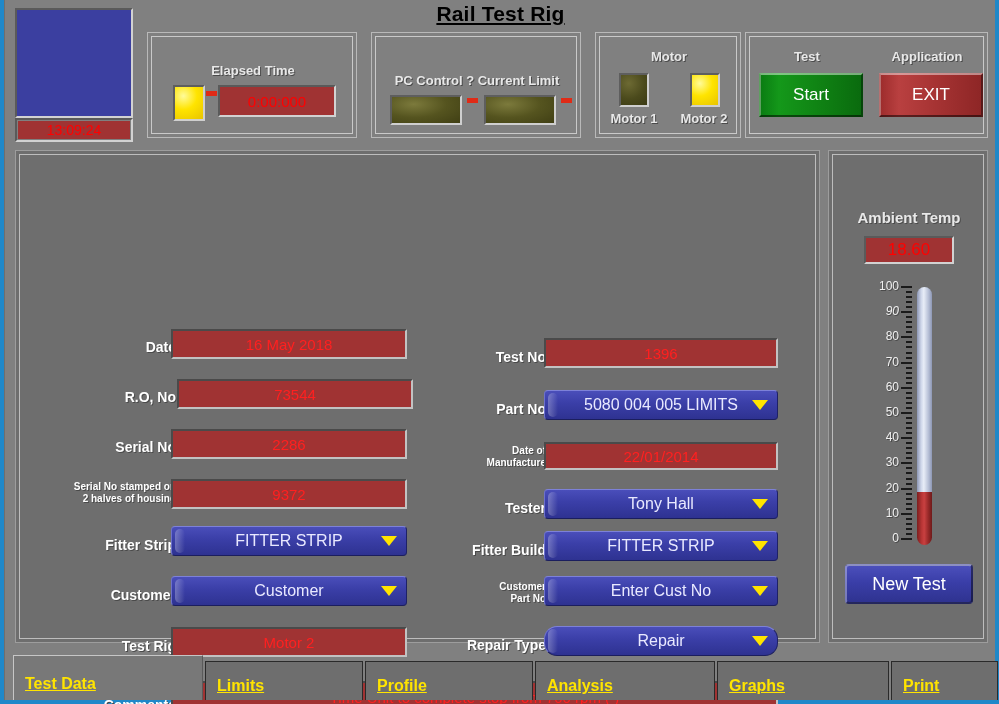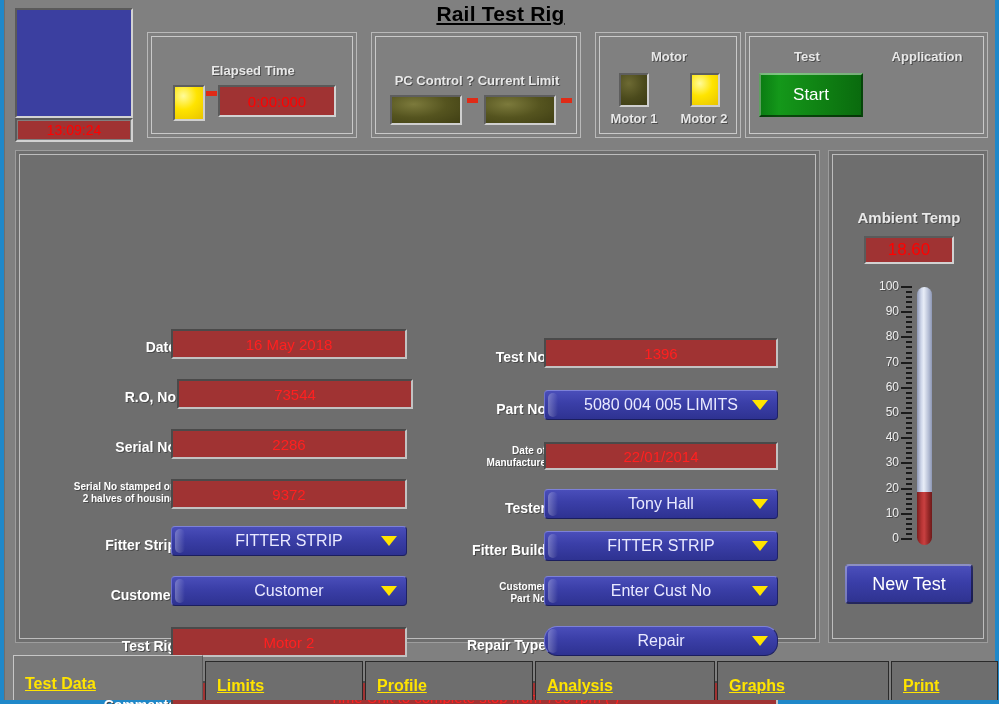--- a/index.html
+++ b/index.html
@@ -226,20 +226,21 @@
     <div class="led led-off" style="position:absolute;left:23px;top:40px;width:30px;height:34px;"></div>
     <div class="led led-on" style="position:absolute;left:94px;top:40px;width:30px;height:34px;"></div>
     <div class="glabel" style="left:6px;top:78px;width:64px;font-size:13px;">Motor 1</div>
     <div class="glabel" style="left:76px;top:78px;width:64px;font-size:13px;">Motor 2</div>
   </div>
 
   <div class="groupbox" style="left:740px;top:32px;width:243px;height:106px;">
     <div class="glabel" style="left:6px;top:16px;width:110px;">Test</div>
     <div class="glabel" style="left:126px;top:16px;width:110px;">Application</div>
     <div class="btn btn-green" style="left:13px;top:40px;width:104px;height:44px;">Start</div>
+    <div class="btn btn-red" style="left:133px;top:40px;width:104px;height:44px;">EXIT</div>
   </div>
 
   <div class="panel" style="left:10px;top:150px;width:805px;height:493px;">
 
     <div class="flabel" style="left:20px;top:188px;width:140px;">Date</div>
     <div class="fld" style="left:155px;top:178px;width:236px;height:30px;">
       <div class="val">16 May 2018</div>
     </div>
 
     <div class="flabel" style="left:20px;top:238px;width:140px;">R.O, No</div>
@@ -334,21 +335,21 @@
       <div class="ind" style="font-size:17px;">18.60</div>
     </div>
 
     <div id="thermo" style="position:absolute;left:0;top:132px;width:160px;height:265px;">
       <div class="thermo-tube" id="thermo-tube" style="left:88px;top:4px;height:254px;"></div>
       <div class="thermo-fill" id="thermo-fill" style="left: 88px; width: 15px; top: 209.128px; height: 52.872px;"></div>
       <div id="thermo-ticks">
           <div class="tick" style="left: 72px; top: 3px; width: 11px; height: 2px;"></div>
           <div class="ticklabel" style="left: 22px; top: -4px; width: 48px;">100</div>
           <div class="tick" style="left: 72px; top: 28.2px; width: 11px; height: 2px;"></div>
-          <div class="ticklabel" style="left: 22px; top: 21.2px; width: 48px;">90</div>
+          <div class="ticklabel" style="left: 22px; top: 21.2px; width: 48px; font-style: italic;">90</div>
           <div class="tick" style="left: 72px; top: 53.4px; width: 11px; height: 2px;"></div>
           <div class="ticklabel" style="left: 22px; top: 46.4px; width: 48px;">80</div>
           <div class="tick" style="left: 72px; top: 78.6px; width: 11px; height: 2px;"></div>
           <div class="ticklabel" style="left: 22px; top: 71.6px; width: 48px;">70</div>
           <div class="tick" style="left: 72px; top: 103.8px; width: 11px; height: 2px;"></div>
           <div class="ticklabel" style="left: 22px; top: 96.8px; width: 48px;">60</div>
           <div class="tick" style="left: 72px; top: 129px; width: 11px; height: 2px;"></div>
           <div class="ticklabel" style="left: 22px; top: 122px; width: 48px;">50</div>
           <div class="tick" style="left: 72px; top: 154.2px; width: 11px; height: 2px;"></div>
           <div class="ticklabel" style="left: 22px; top: 147.2px; width: 48px;">40</div>

